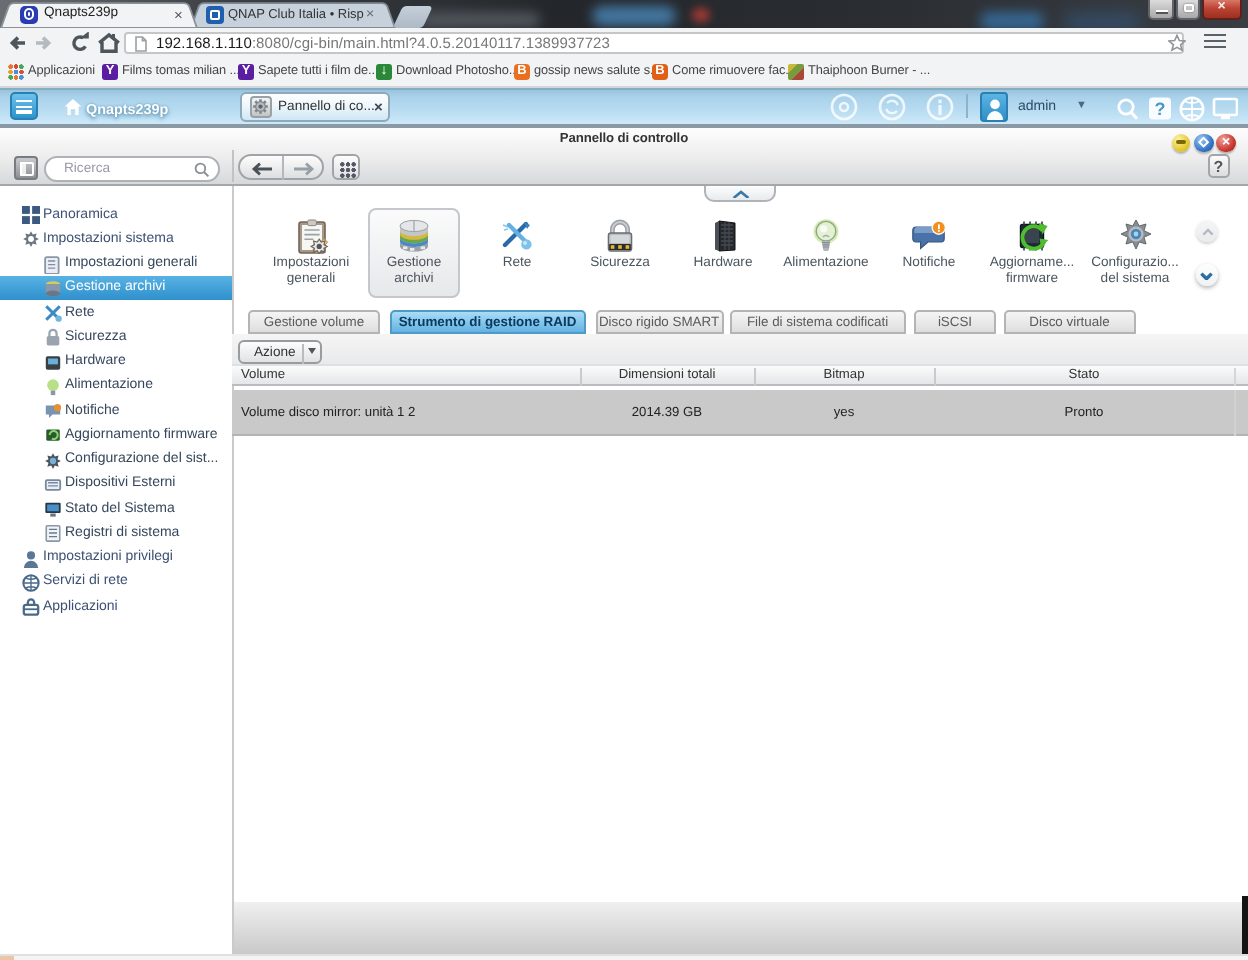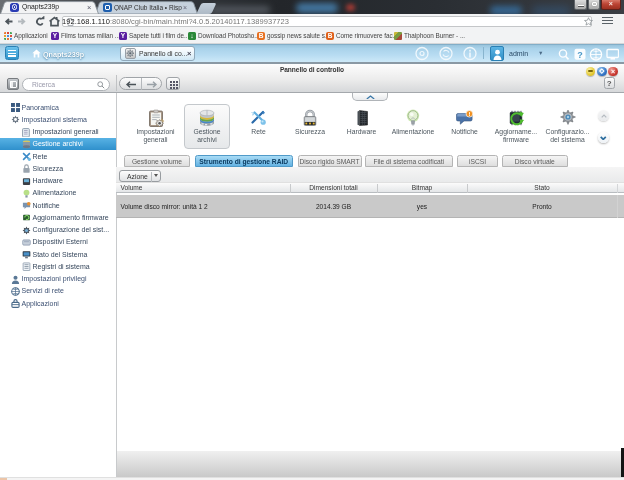--- a/index.html
+++ b/index.html
@@ -48,21 +48,21 @@
   <path d="M15 5.5 L21.5 5.5 M18.5 2.8 L21.3 5.5 L18.5 8.2" stroke="#b4babe" stroke-width="1.8" fill="none"></path>
   <path d="M38.6 2.9 A3.1 3.1 0 1 0 39.7 7.2" stroke="#4e565c" stroke-width="1.7" fill="none"></path>
   <path d="M36.8 3.3 L41.4 3.3 L41.4 -0.4 Z" fill="#4e565c"></path>
   <path d="M46.6 5.4 L51.5 1.5 L56.4 5.4 M48 5 L48 9.6 L55 9.6 L55 5" stroke="#4e565c" stroke-width="1.7" fill="none"></path>
   <rect x="53" y="1" width="1.5" height="2.5" fill="#4e565c"></rect>
 </svg>
 <div class="abs" style="left:62px;top:15.5px;width:530px;height:11px;background:#fff;border:1px solid #c4c6c8;border-radius:2px"></div>
 <svg class="abs" style="left:67px;top:17.5px" width="7" height="8" viewBox="0 0 7 8">
     <path d="M1 0.5 L4.2 0.5 L6 2.3 L6 7.5 L1 7.5 Z M4.2 0.5 L4.2 2.3 L6 2.3" fill="#fff" stroke="#9aa0a4" stroke-width="0.8"></path>
   </svg>
-<div class="abs" style="left:62px;top:16.8px;font-size:7.5px;letter-spacing:0.04px;color:#777;white-space:nowrap"><span style="color:#1a1a1a">192.168.1.110</span>:8080/cgi-bin/main.html?4.0.5.20140117.1389937723</div>
+<div class="abs" style="left:78px;top:16.8px;font-size:7.5px;letter-spacing:0.04px;color:#777;white-space:nowrap"><span style="color:#1a1a1a">192.168.1.110</span>:8080/cgi-bin/main.html?4.0.5.20140117.1389937723</div>
 <svg class="abs" style="left:584px;top:16.5px" width="9" height="9" viewBox="0 0 10 10">
     <path d="M5 0.8 L6.3 3.6 L9.4 3.9 L7 6 L7.8 9 L5 7.4 L2.2 9 L3 6 L0.6 3.9 L3.7 3.6 Z" fill="none" stroke="#90969a" stroke-width="0.9"></path>
   </svg>
 <div class="abs" style="left:602px;top:17px;width:11px;height:8px">
   <div style="height:1.4px;background:#5a6268;margin-bottom:1.5px"></div>
   <div style="height:1.4px;background:#5a6268;margin-bottom:1.5px"></div>
   <div style="height:1.4px;background:#5a6268"></div>
 </div>
 
 <div class="abs" style="left:0;top:28px;width:624px;height:16px;background:#f2f3f4;border-bottom:1px solid #d4d6d8"></div>

